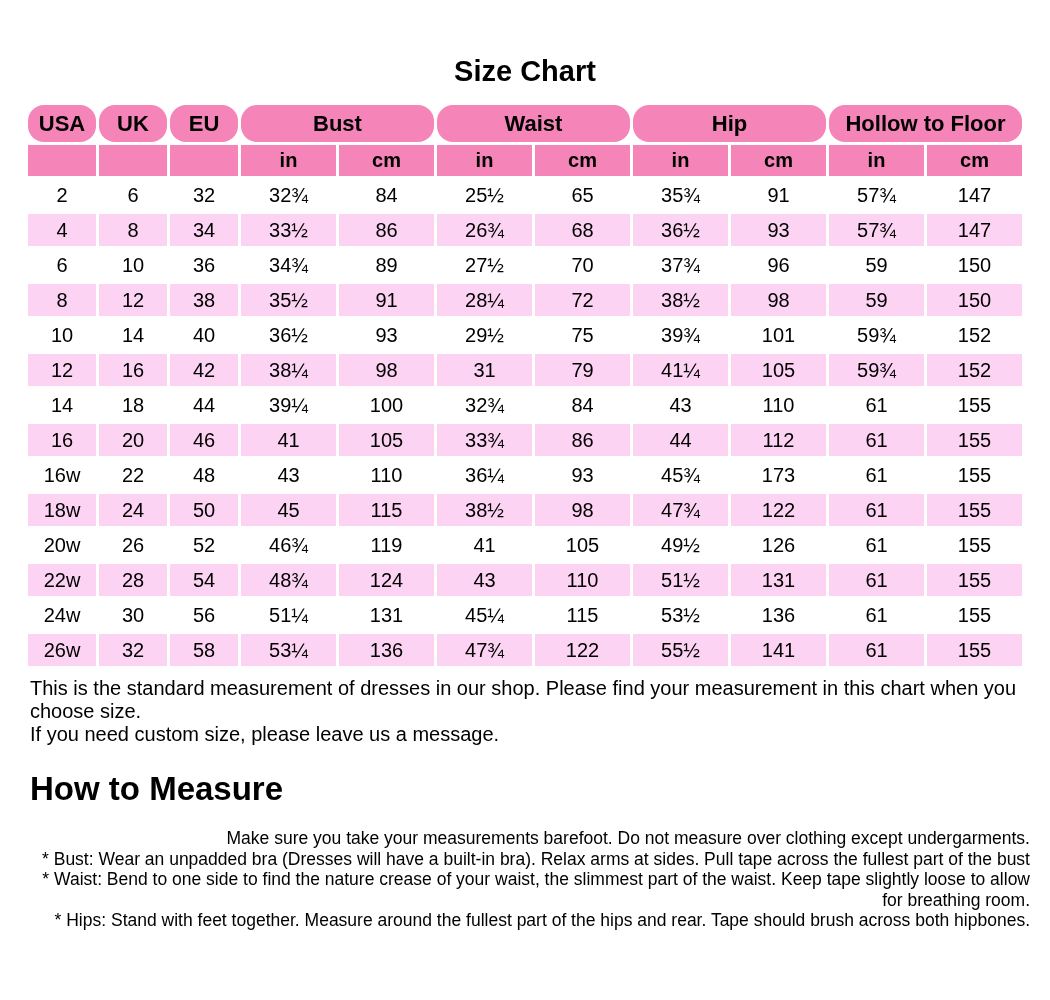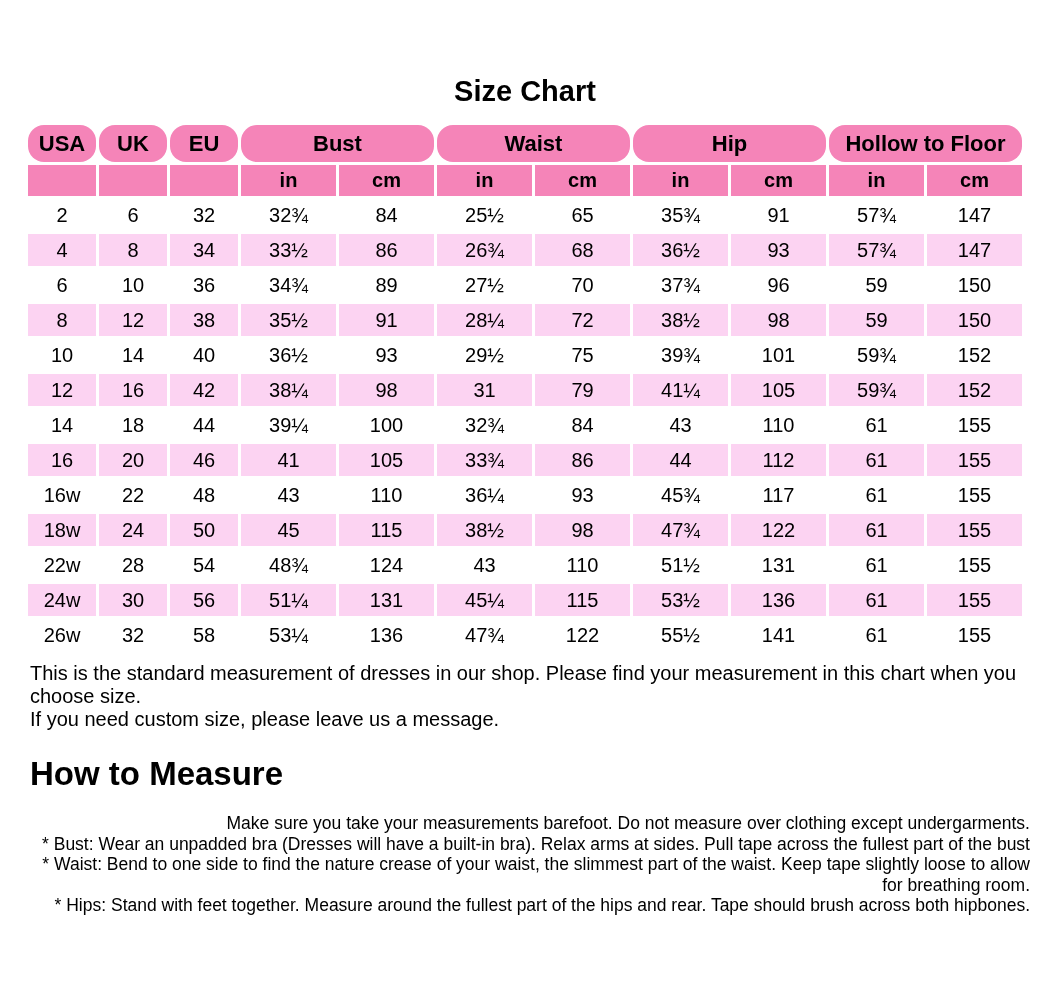--- a/index.html
+++ b/index.html
@@ -12,21 +12,21 @@
   html,body{margin:0;padding:0;}
   body{
     width:1050px;height:1000px;
     background:var(--page-bg);
     color:var(--text-color);
     font-family:"Liberation Sans",sans-serif;
     overflow:hidden;
   }
   .page{width:1050px;height:1000px;}
   .title{
-    padding-top:74px;
+    padding-top:54px;
     margin:0 0 14px 0;
     text-align:center;
     font-size:29px;
     font-weight:bold;
     line-height:34px;
   }
   table.size-chart{
     border-collapse:separate;
     border-spacing:3px;
     table-layout:fixed;
@@ -239,38 +239,51 @@
         </tr>
         <tr>
           <td>16w</td>
           <td>22</td>
           <td>48</td>
           <td>43</td>
           <td>110</td>
           <td>36¼</td>
           <td>93</td>
           <td>45¾</td>
-          <td>117</td>
+          <td>173</td>
           <td>61</td>
           <td>155</td>
         </tr>
         <tr>
           <td>18w</td>
           <td>24</td>
           <td>50</td>
           <td>45</td>
           <td>115</td>
           <td>38½</td>
           <td>98</td>
           <td>47¾</td>
           <td>122</td>
           <td>61</td>
           <td>155</td>
         </tr>
         <tr>
+          <td>20w</td>
+          <td>26</td>
+          <td>52</td>
+          <td>46¾</td>
+          <td>119</td>
+          <td>41</td>
+          <td>105</td>
+          <td>49½</td>
+          <td>126</td>
+          <td>61</td>
+          <td>155</td>
+        </tr>
+        <tr>
           <td>22w</td>
           <td>28</td>
           <td>54</td>
           <td>48¾</td>
           <td>124</td>
           <td>43</td>
           <td>110</td>
           <td>51½</td>
           <td>131</td>
           <td>61</td>

